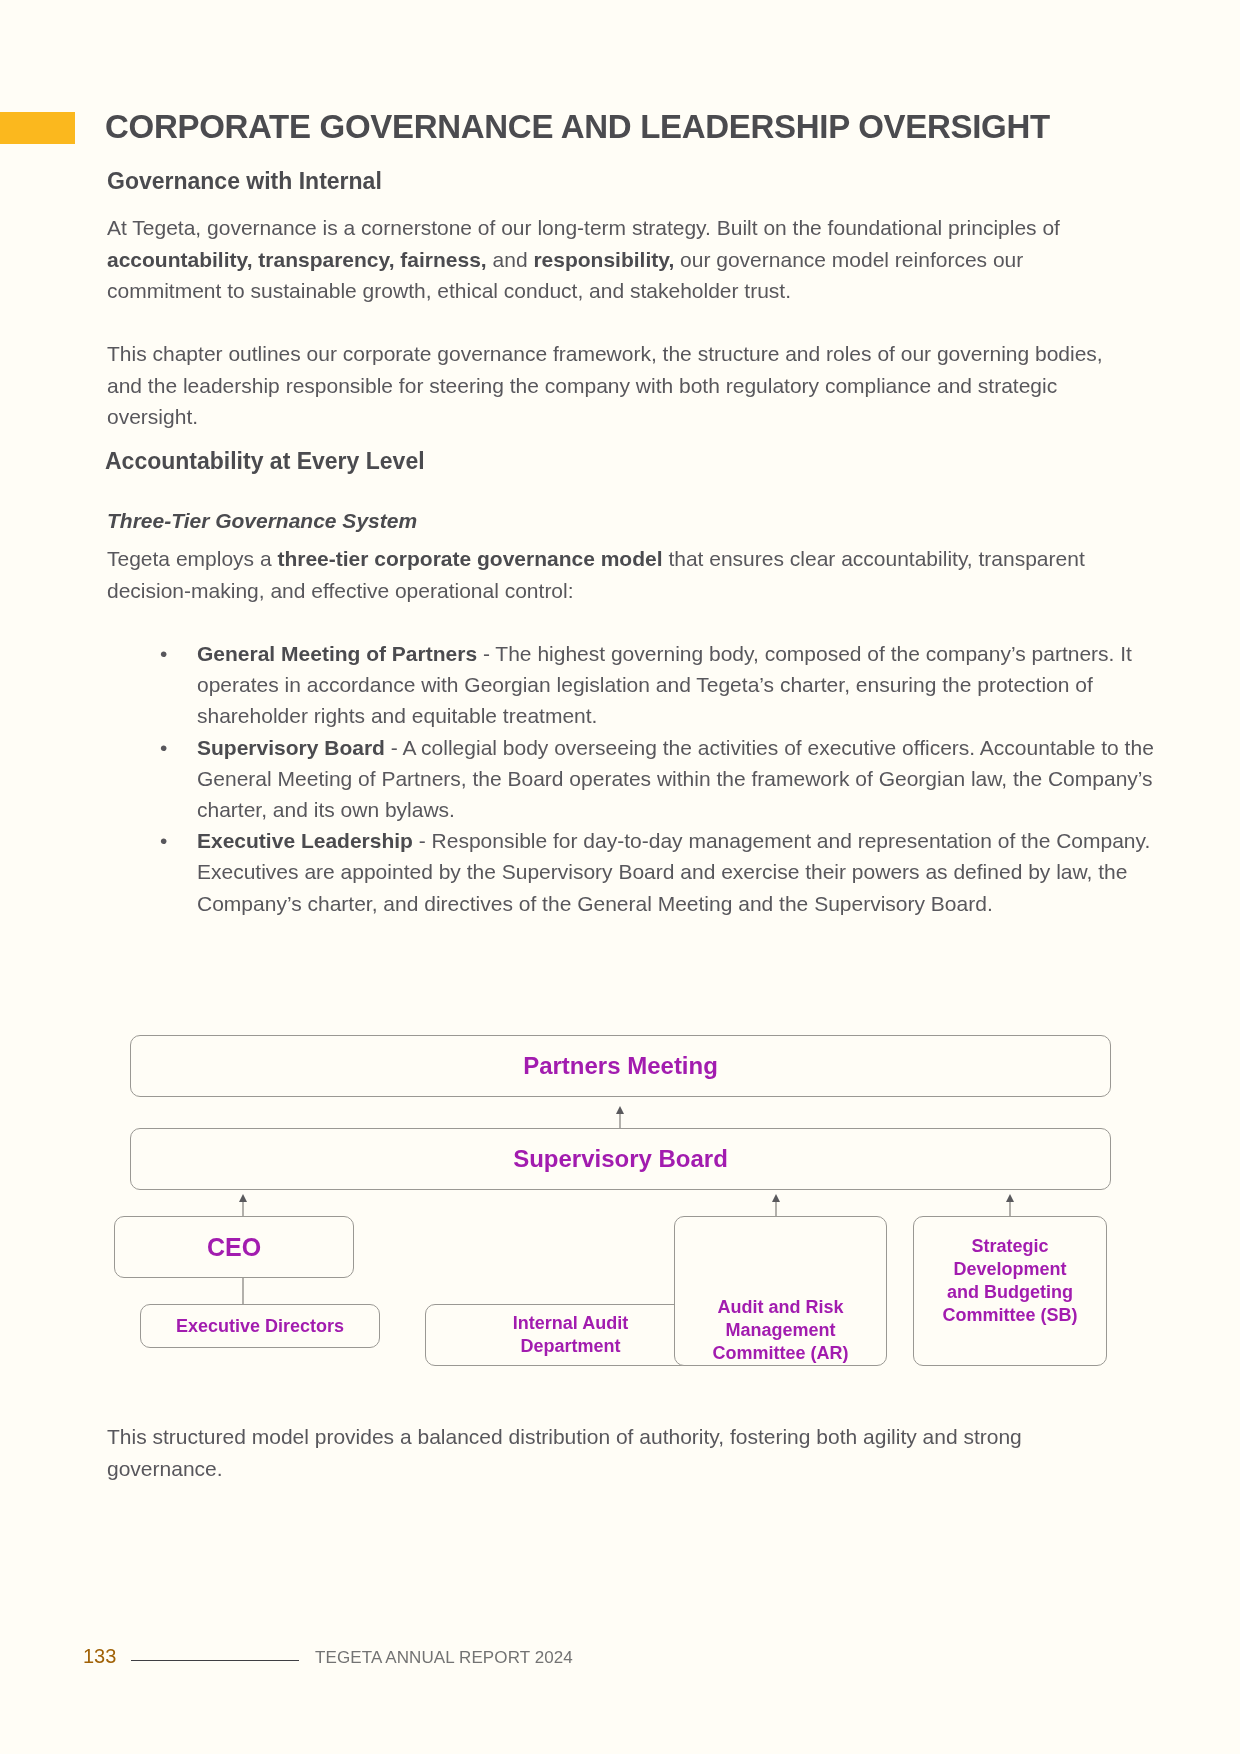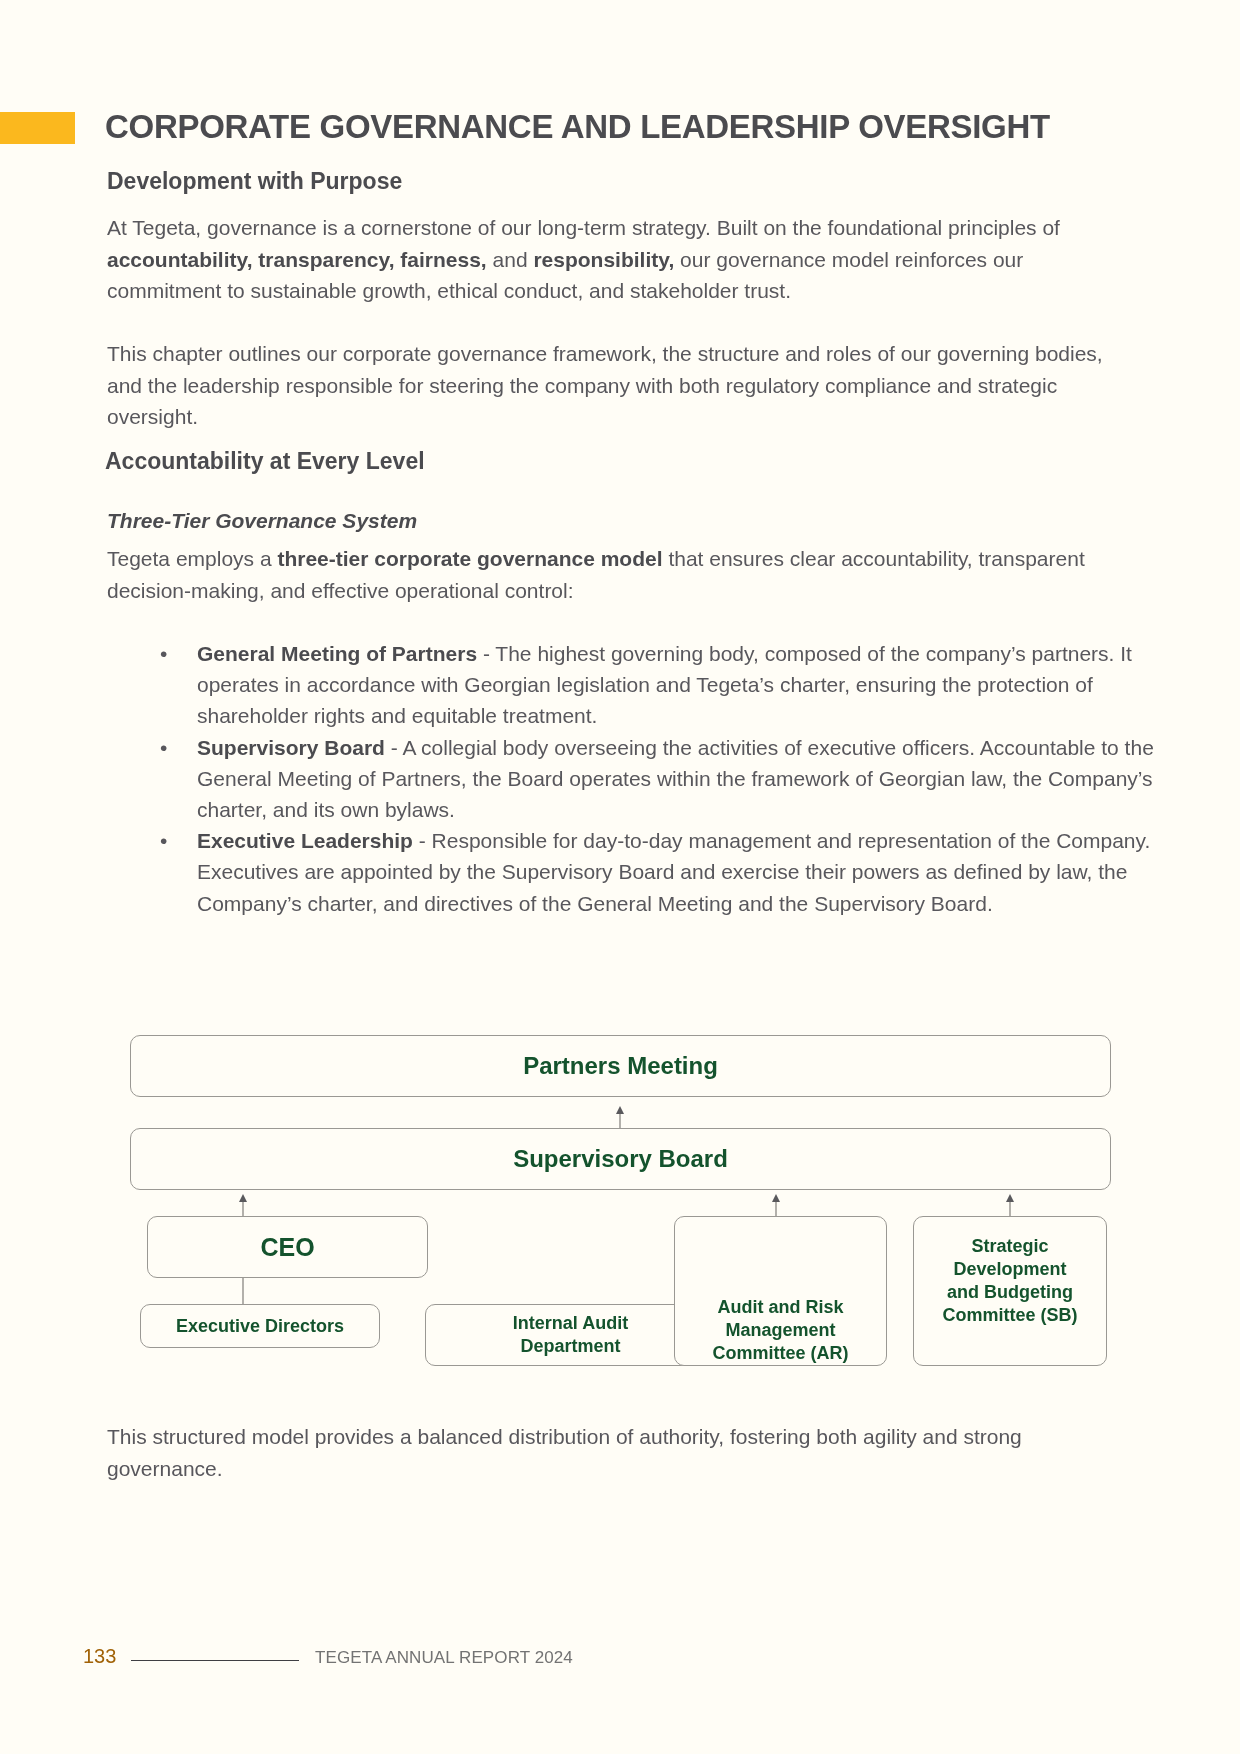--- a/index.html
+++ b/index.html
@@ -53,21 +53,21 @@
 
   
   .diagram { position: absolute; left: 0; top: 0; width: 1240px; height: 1754px; pointer-events: none; }
   .box {
     position: absolute; box-sizing: border-box;
     border: 1.3px solid #9a9893;
     border-radius: 10px;
     background: #fffdf6;
     display: flex; align-items: center; justify-content: center;
     text-align: center;
-    font-weight: 700; color: #14532d;
+    font-weight: 700; color: #a21caf;
     pointer-events: auto;
   }
   .box span { display: block; }
   .box-lg { font-size: 24px; }
   .box-sm { font-size: 18px; line-height: 23px; }
   .box-ceo { font-size: 25px; }
   svg.connectors { position: absolute; left: 0; top: 0; }
 
   .footer-num {
     position: absolute; left: 83px; top: 1645px;
@@ -81,21 +81,21 @@
     position: absolute; left: 315px; top: 1648px;
     font-size: 17px; color: #737373; letter-spacing: 0.1px;
   }
 </style>
 </head>
 <body>
 
 <div class="accent-bar"></div>
 <h1 class="title">CORPORATE GOVERNANCE AND LEADERSHIP OVERSIGHT</h1>
 
-<h2 class="h2" style="left:107px; top:168px;">Development with Purpose</h2>
+<h2 class="h2" style="left:107px; top:168px;">Governance with Internal</h2>
 
 <p class="para" style="left:107px; top:212px; width:1030px;"><span>At Tegeta, governance is a cornerstone of our long-term strategy. Built on the foundational principles of </span><b>accountability, transparency, fairness,</b><span> and </span><b>responsibility,</b><span> our governance model reinforces our commitment to sustainable growth, ethical conduct, and stakeholder trust.</span></p>
 
 <p class="para" style="left:107px; top:338px; width:1010px;">This chapter outlines our corporate governance framework, the structure and roles of our governing bodies, and the leadership responsible for steering the company with both regulatory compliance and strategic oversight.</p>
 
 <h2 class="h2" style="left:105px; top:448px;">Accountability at Every Level</h2>
 <h3 class="h3i" style="left:107px; top:509px;">Three-Tier Governance System</h3>
 
 <p class="para" style="left:107px; top:543px; width:1050px;"><span>Tegeta employs a </span><b>three-tier corporate governance model</b><span> that ensures clear accountability, transparent decision-making, and effective operational control:</span></p>
 
@@ -120,21 +120,21 @@
     <line x1="645" y1="1332" x2="664" y2="1332" stroke="#8a8883" stroke-width="1.3" marker-end="url(#arr)"></line>
   </svg>
 
   <div class="box box-lg" style="left:130px; top:1035px; width:981px; height:62px;">
       <span>Partners Meeting</span>
     </div>
   <div class="box box-lg" style="left:130px; top:1128px; width:981px; height:62px;">
       <span>Supervisory Board</span>
     </div>
 
-  <div class="box box-ceo" style="left:147px; top:1216px; width:281px; height:62px;">
+  <div class="box box-ceo" style="left:114px; top:1216px; width:240px; height:62px;">
       <span>CEO</span>
     </div>
   <div class="box box-sm" style="left:140px; top:1304px; width:240px; height:44px;">
       <span>Executive Directors</span>
     </div>
 
   <div class="box box-sm" style="left:425px; top:1304px; width:291px; height:62px;">
     <div>
       <span>Internal Audit</span>
       <span>Department</span>

